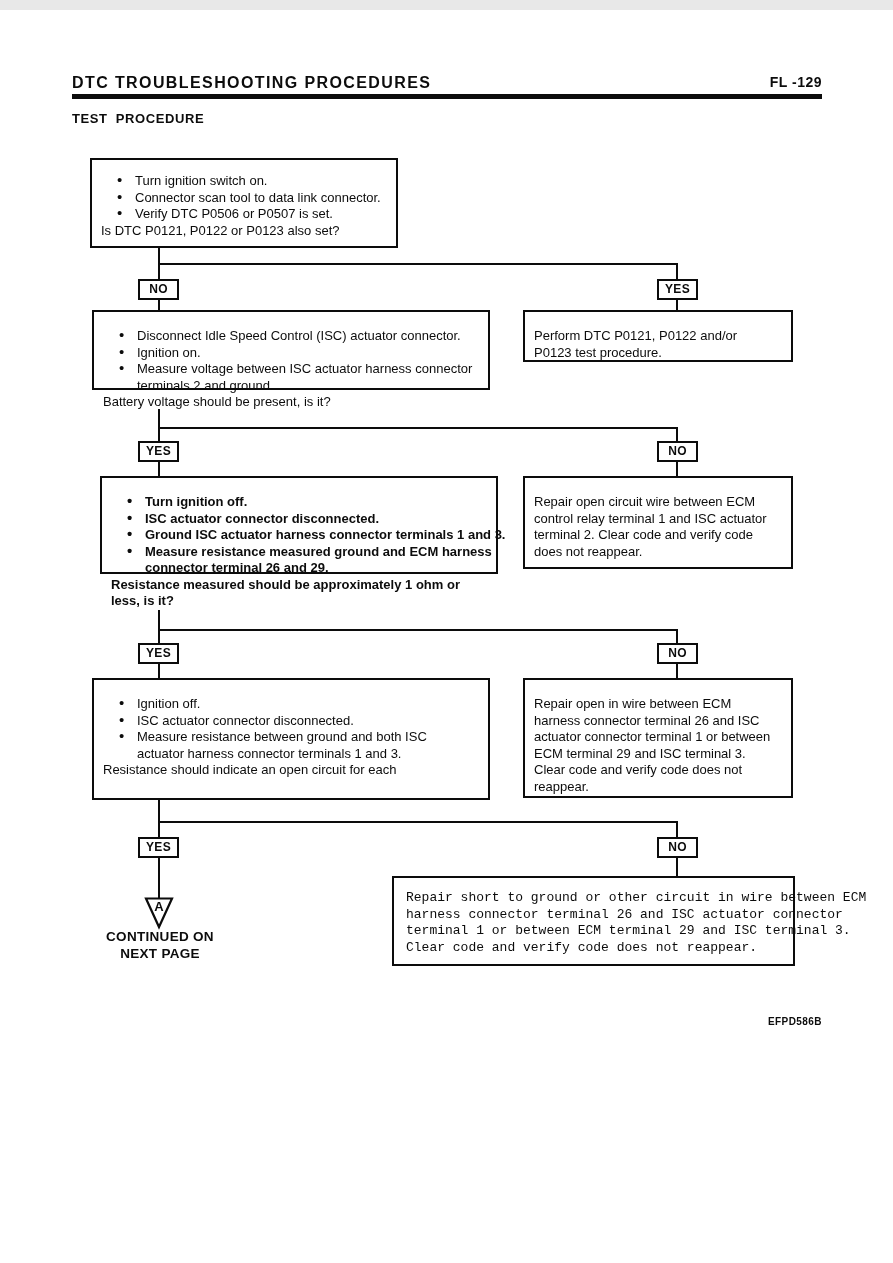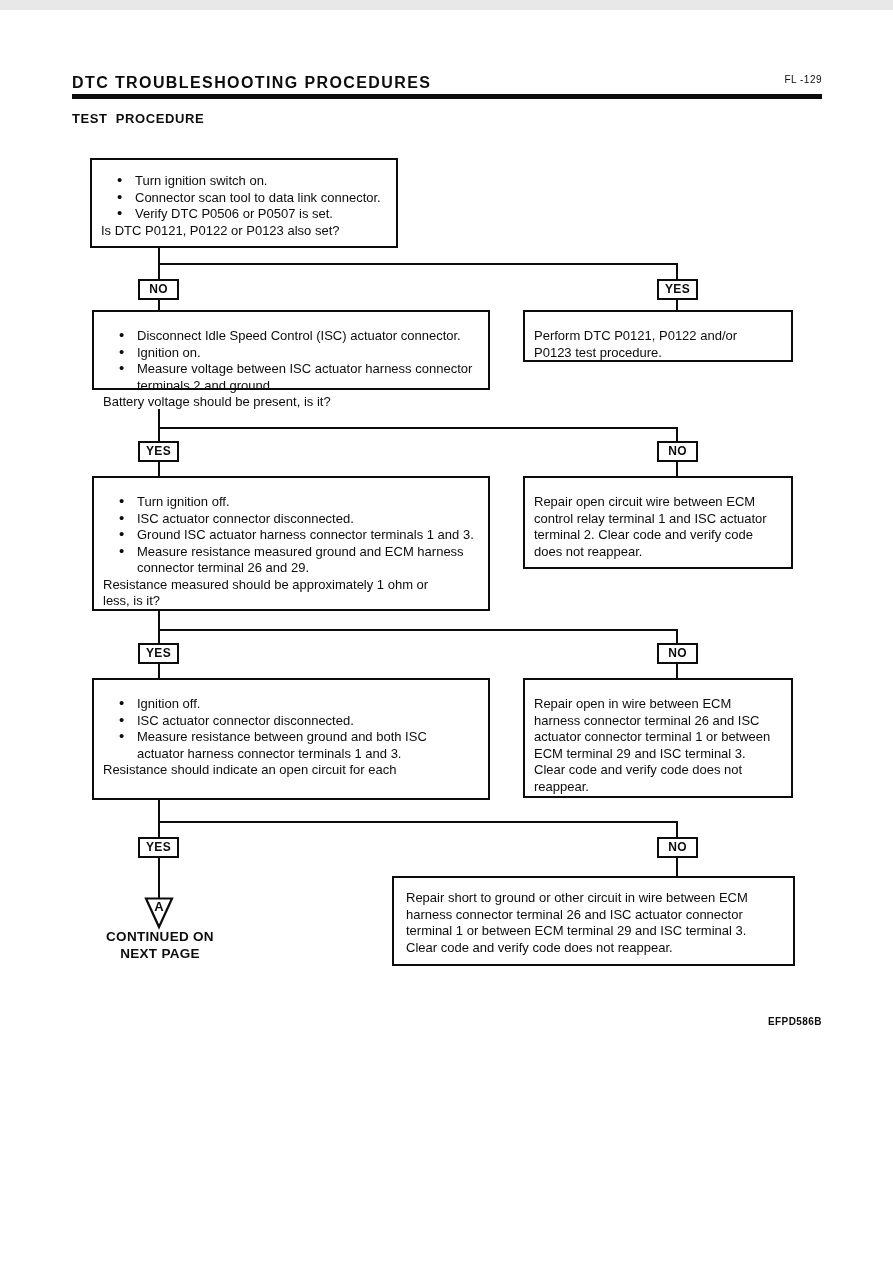--- a/index.html
+++ b/index.html
@@ -14,21 +14,21 @@
     overflow:hidden;
   }
   
   .hdr-title {
     position:absolute; left:72px; top:64px;
     font-size:16px; font-weight:700; letter-spacing:1.4px;
     white-space:nowrap;
   }
   .hdr-page {
     position:absolute; right:71px; top:64px;
-    font-size:10px; font-weight:400; letter-spacing:0.5px;
+    font-size:14px; font-weight:700; letter-spacing:0.5px;
   }
   .hdr-rule {
     position:absolute; left:72px; top:84px;
     width:750px; height:5px; background:#0c0c0c;
   }
   .section-title {
     position:absolute; left:72px; top:101px;
     font-size:13px; font-weight:700; letter-spacing:0.6px; word-spacing:4px;
     white-space:nowrap;
   }
@@ -46,25 +46,25 @@
     content:"\2022";
     position:absolute; left:16px; top:-1px;
     font-size:15px;
   }
   .fbox .ln.c { padding-left:34px; }
   .fbox.pad-lg { padding-top:13px; }
   
   .box1  { left:90px;  top:148px; width:308px; height:90px;  }
   .box2  { left:92px;  top:300px; width:398px; height:80px; }
   .box2r { left:523px; top:300px; width:270px; height:52px;  }
-  .box3  { left:92px;  top:466px; width:398px; height:135px; }
+  .box3  { left:100px;  top:466px; width:398px; height:98px;font-weight:bold; }
   .box3r { left:523px; top:466px; width:270px; height:93px;  }
   .box4  { left:92px;  top:668px; width:398px; height:122px; }
   .box4r { left:523px; top:668px; width:270px; height:120px; }
-  .box5r { left:392px; top:866px; width:403px; height:90px;  }
+  .box5r { left:392px; top:866px; width:403px; height:90px;font-family:Liberation Mono, monospace;  }
   
   .lab {
     position:absolute;
     width:41px; height:21px;
     border:2px solid #0c0c0c; background:#fff;
     font-size:12px; font-weight:700;
     text-align:center; line-height:17px;
     letter-spacing:0.3px;
   }
   .lab-1l { left:138px; top:269px; }

